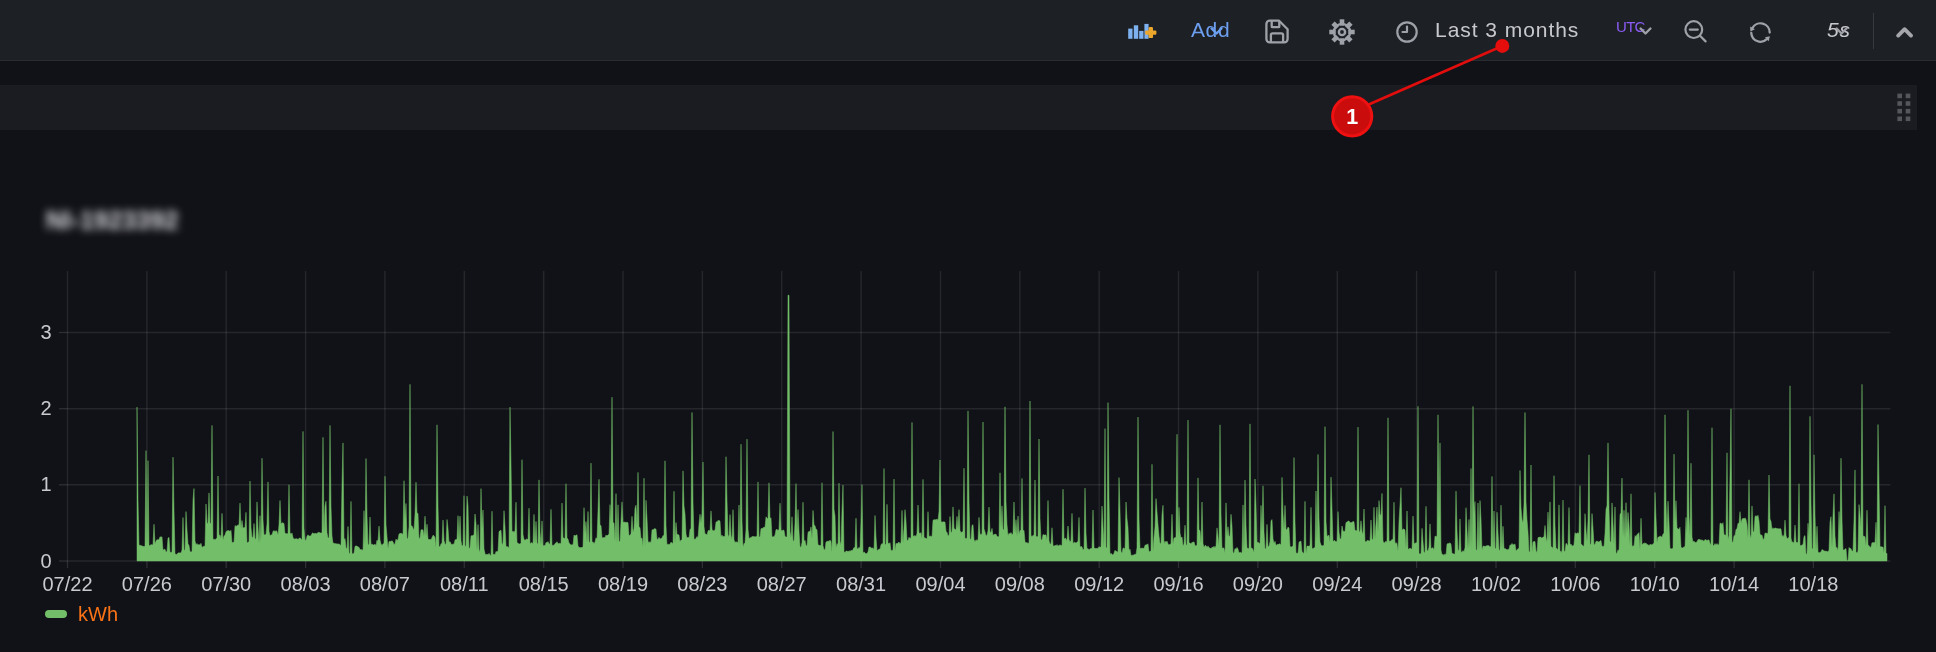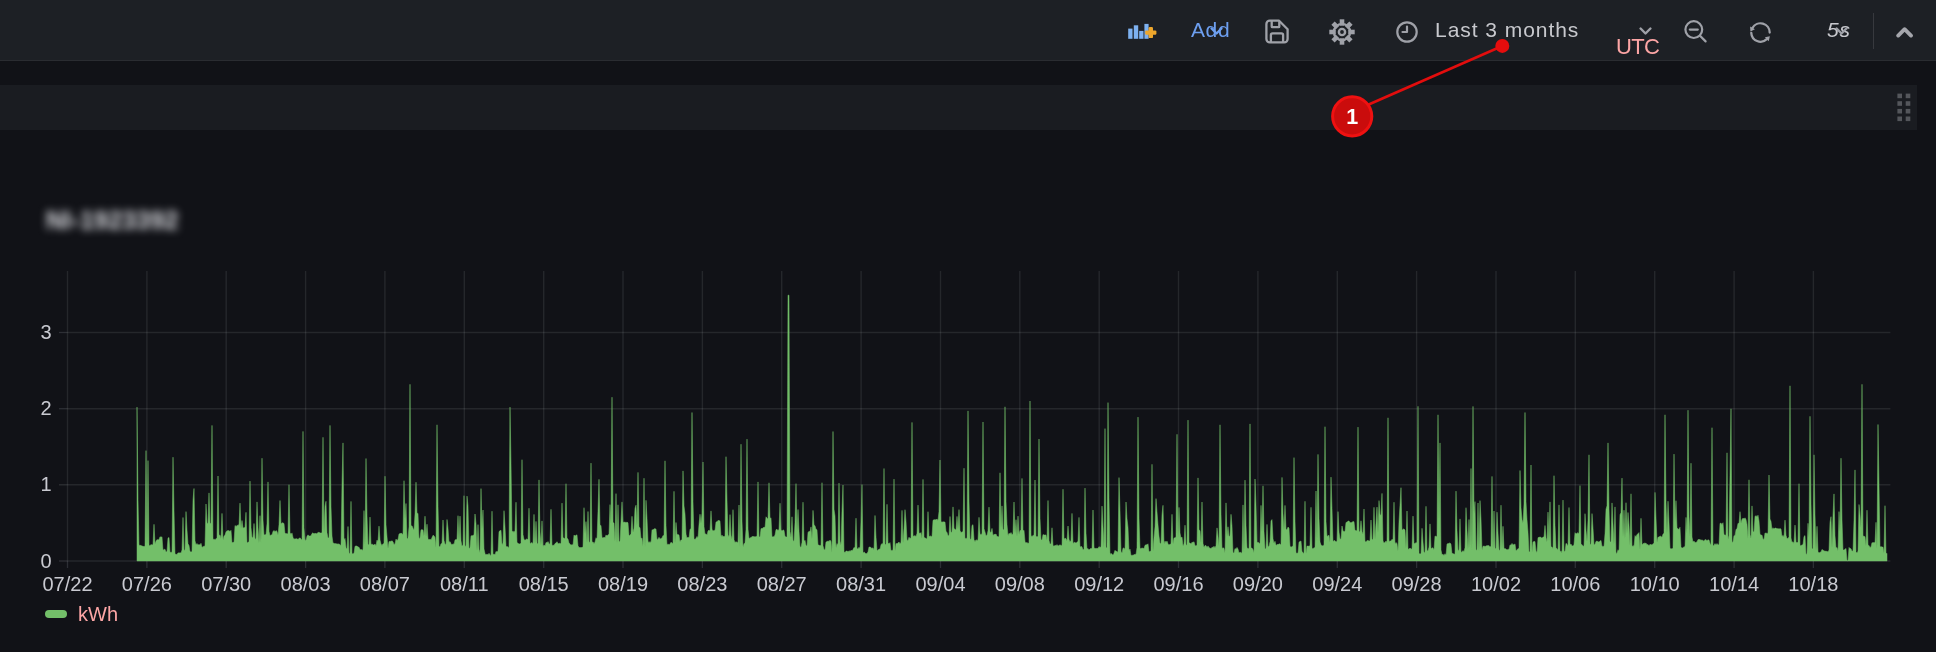--- a/index.html
+++ b/index.html
@@ -52,21 +52,21 @@
     </g>
     <circle cx="13" cy="13" r="8.1" stroke-width="2.4"></circle>
     <circle cx="13" cy="13" r="3.1" stroke-width="2.4"></circle>
   </g>
 </svg>
 <svg class="abs" style="left:1396px;top:21px" width="22" height="22" viewBox="0 0 22 22">
   <circle cx="11" cy="11" r="9.7" fill="none" stroke="#9fa1a8" stroke-width="2.2"></circle>
   <polyline points="11,5.5 11,11 6.5,11" fill="none" stroke="#9fa1a8" stroke-width="2.2" stroke-linecap="round" stroke-linejoin="round"></polyline>
 </svg>
 <div class="ttext" style="left:1407px;top:19px;letter-spacing:0.95px;">Last 3 months</div>
-<div class="ttext" style="left:1588px;top:36px;color:#fca5a5;font-size:22px;letter-spacing:-0.7px;">UTC</div>
+<div class="ttext" style="left:1588px;top:16px;color:#8b5cf6;font-size:15px;letter-spacing:-0.7px;">UTC</div>
 <svg class="abs" style="left:1639px;top:27px" width="13" height="9" viewBox="0 0 13 9">
   <polyline points="1.6,1.5 6.5,6.5 11.4,1.5" fill="none" stroke="#9fa1a8" stroke-width="2.4" stroke-linecap="round" stroke-linejoin="round"></polyline>
 </svg>
 <svg class="abs" style="left:1683px;top:19px" width="25" height="25" viewBox="0 0 25 25">
   <circle cx="10.8" cy="10.6" r="8.4" fill="none" stroke="#9fa1a8" stroke-width="2.2"></circle>
   <line x1="6.8" y1="10.6" x2="14.8" y2="10.6" stroke="#9fa1a8" stroke-width="2.2" stroke-linecap="round"></line>
   <line x1="17" y1="16.8" x2="22.6" y2="22.4" stroke="#9fa1a8" stroke-width="2.2" stroke-linecap="round"></line>
 </svg>
 <svg class="abs" style="left:1748px;top:20px" width="26" height="26" viewBox="0 0 26 26">
   <g fill="none" stroke="#9fa1a8" stroke-width="2.3" stroke-linecap="round">
@@ -185,20 +185,20 @@
     <text x="1734.1" y="590.5" text-anchor="middle">10/14</text>
     <text x="1813.4" y="590.5" text-anchor="middle">10/18</text>
     <text x="51.5" y="567.5" text-anchor="end">0</text>
     <text x="51.5" y="491.3" text-anchor="end">1</text>
     <text x="51.5" y="415.2" text-anchor="end">2</text>
     <text x="51.5" y="339.0" text-anchor="end">3</text>
   </g>
 </svg>
 
 <div class="abs" style="left:45px;top:610px;width:22px;height:8px;border-radius:4px;background:#73bf69;"></div>
-<div class="abs" style="left:78px;top:604px;color:#fca5a5;font-size:20px;line-height:20px;">kWh</div>
+<div class="abs" style="left:78px;top:604px;color:#f97316;font-size:20px;line-height:20px;">kWh</div>
 
 <svg class="abs" style="left:0;top:0" width="1936" height="652" viewBox="0 0 1936 652">
   <line x1="1363" y1="107" x2="1500" y2="47" stroke="#e20d0d" stroke-width="2.6"></line>
   <circle cx="1502.3" cy="45.9" r="7" fill="#e60d0d"></circle>
   <circle cx="1352.2" cy="116.3" r="19.6" fill="#ca0c0c" stroke="#ef1111" stroke-width="3"></circle>
   <text x="1352.2" y="124" fill="#fff" font-size="21.5px" font-weight="bold" text-anchor="middle">1</text>
 </svg>
 
 </body></html>

